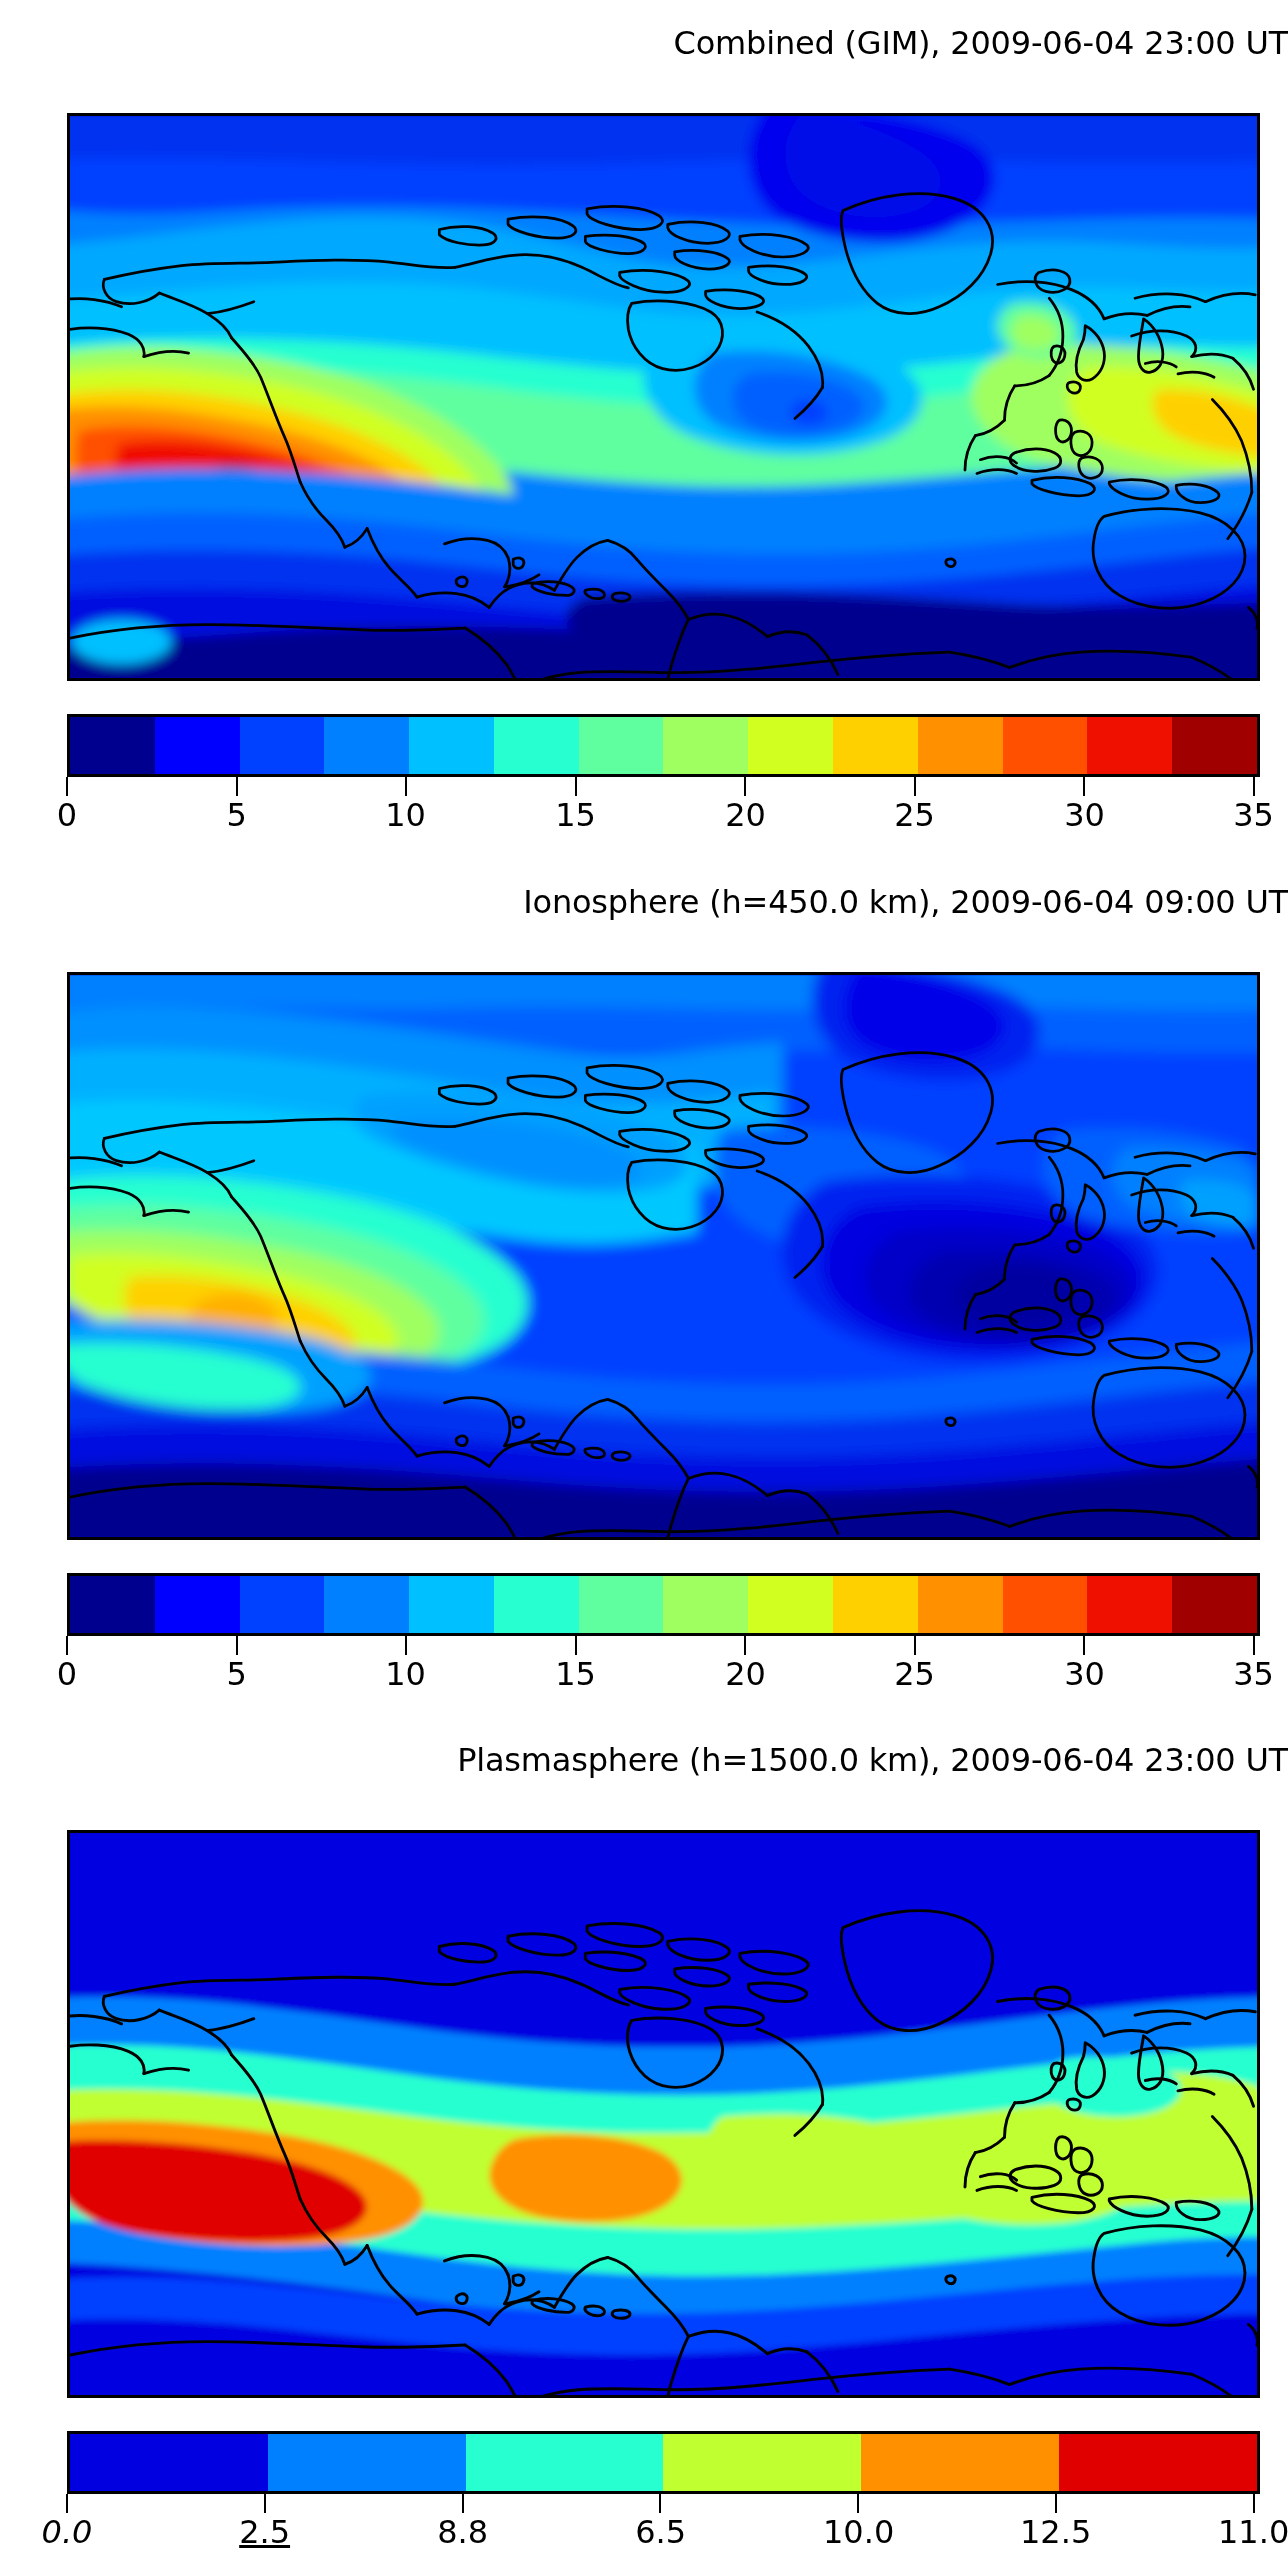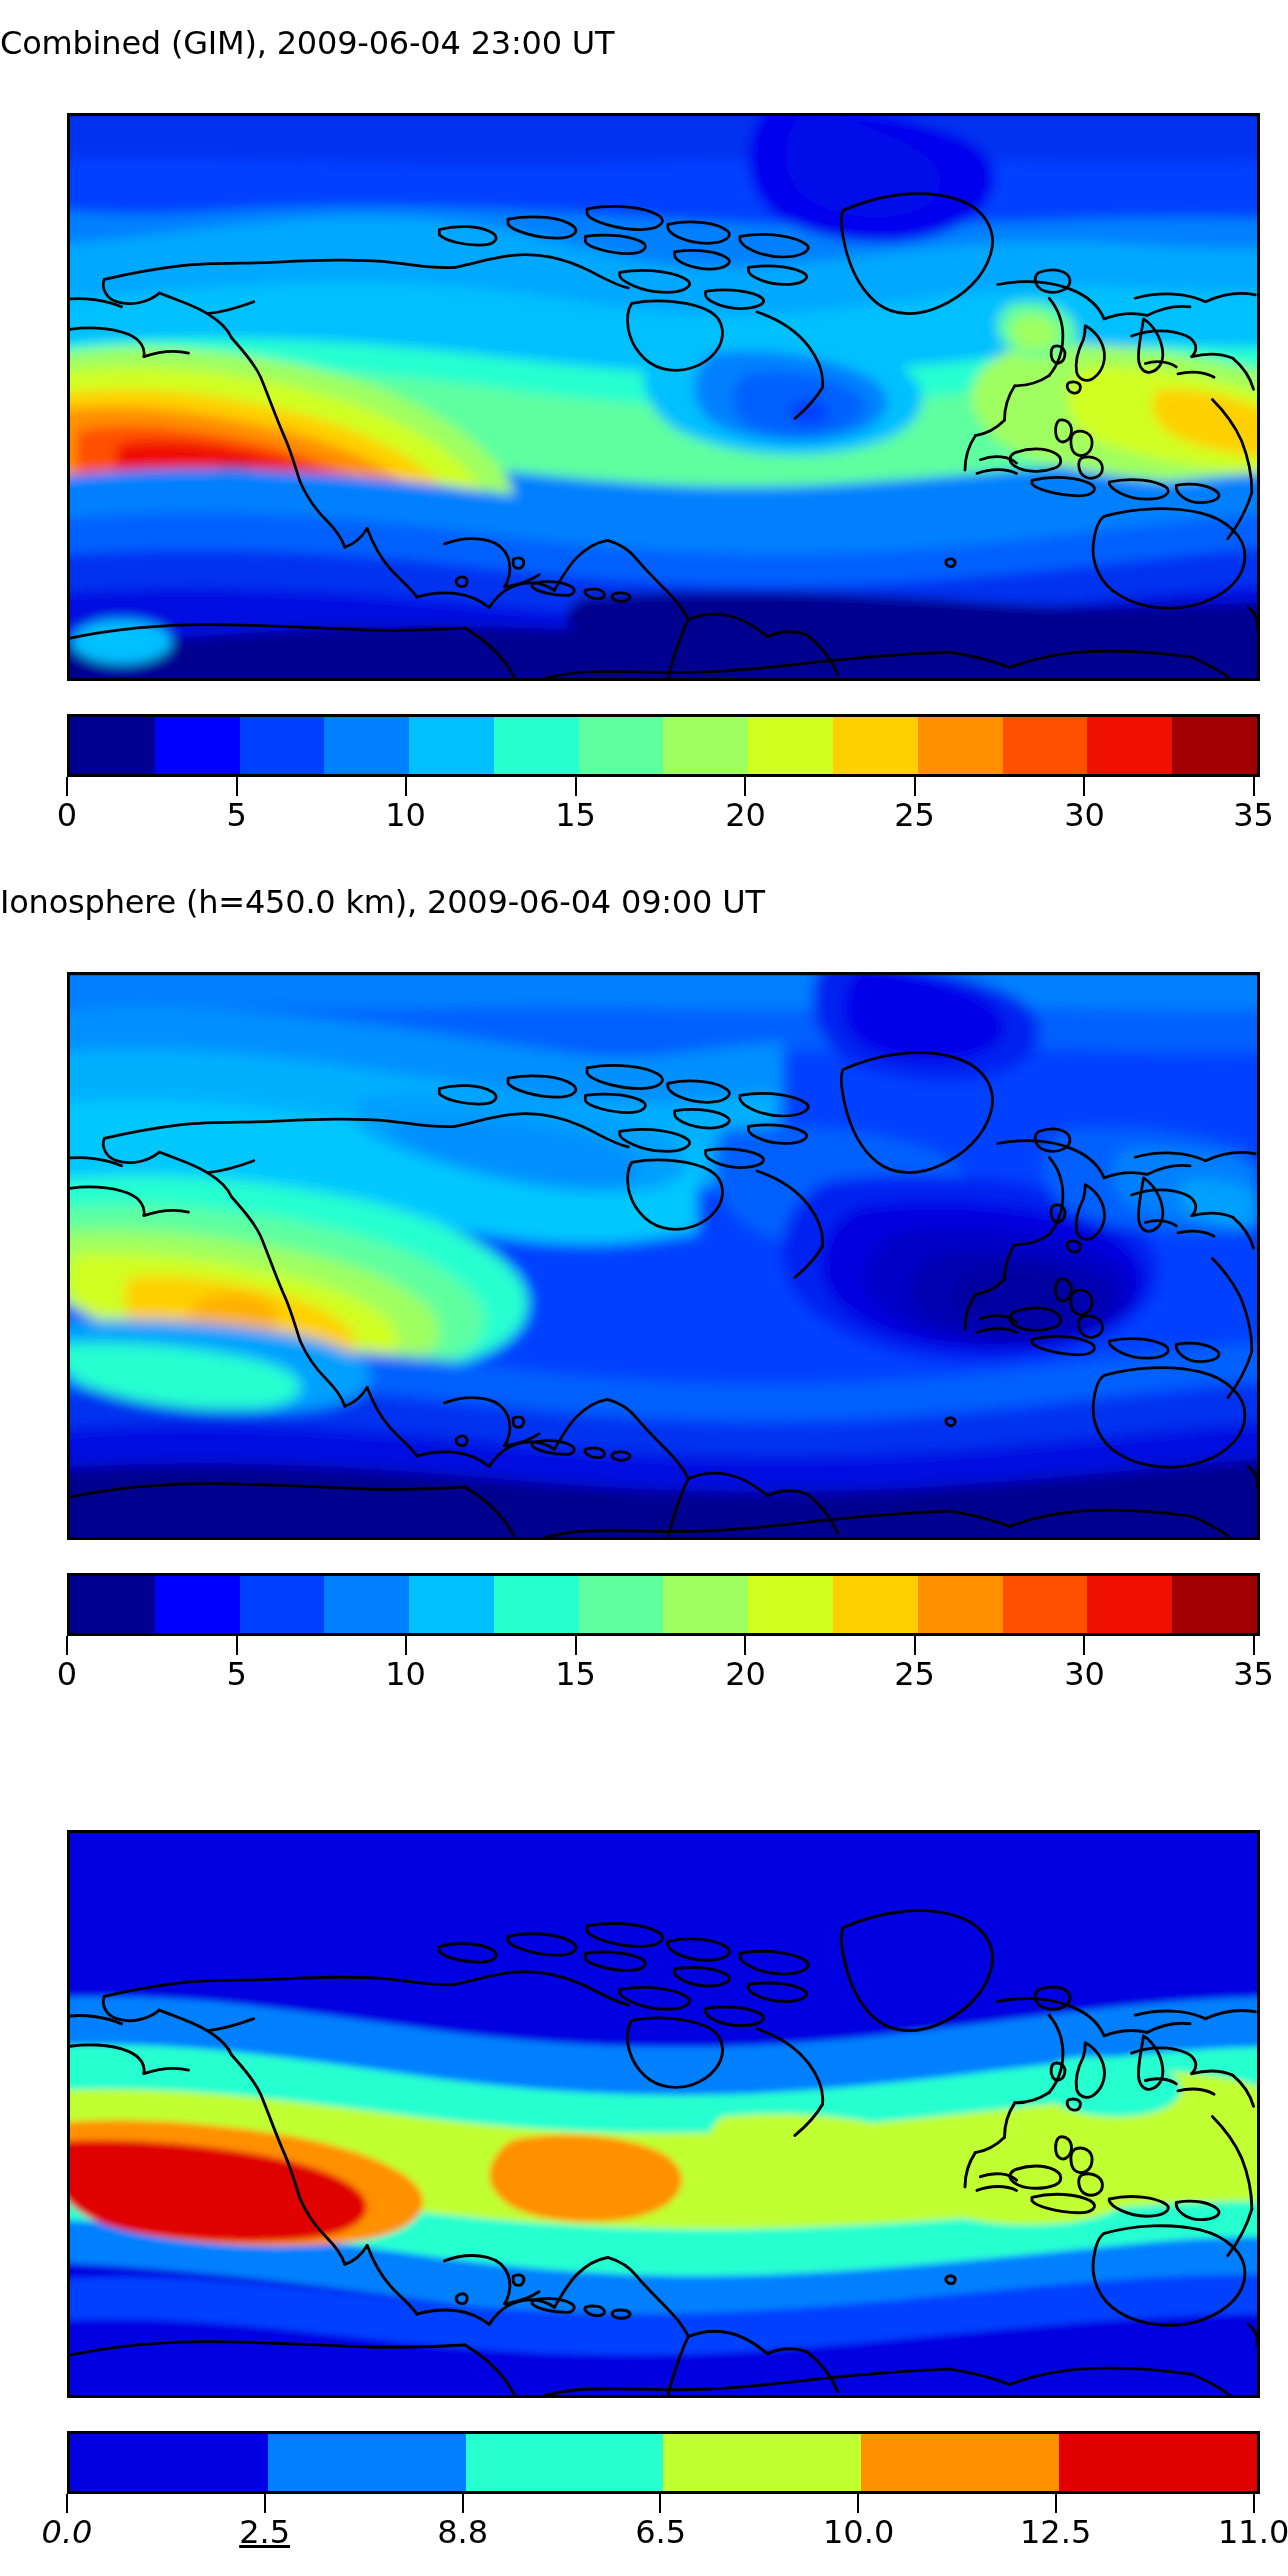--- a/index.html
+++ b/index.html
@@ -1,20 +1,20 @@
 <!DOCTYPE html>
 <html style="font-size:13.7px"><head>
 <meta charset="utf-8">
 <style>
   html,body{margin:0;padding:0;background:#ffffff;}
   body{width:1288px;height:2576px;font-family:"DejaVu Sans",sans-serif;overflow:hidden;}
   .figure{position:relative;width:1288px;height:2576px;background:#ffffff;}
   .panel{position:absolute;left:0;width:1288px;}
   .panel-title{
-    position:absolute;left:0;width:1288px;text-align:left;
+    position:absolute;left:0;width:1288px;text-align:right;
     font-family:"DejaVu Sans",sans-serif;font-size:32px;color:#000000;
     letter-spacing:-0.2px;white-space:nowrap;
   }
   .map-box{
     position:absolute;left:67px;width:1187px;
     border:3.4px solid #000000;box-sizing:content-box;background:#0000cd;
     overflow:hidden;
   }
   .map-box svg{display:block;}
   .cbar-wrap{position:absolute;left:67px;width:1187px;}
@@ -428,20 +428,21 @@
           <div class="lb" style="left: 512px;">15</div>
           <div class="lb" style="left: 682px;">20</div>
           <div class="lb" style="left: 851px;">25</div>
           <div class="lb" style="left: 1021px;">30</div>
           <div class="lb" style="left: 1190px;">35</div>
         </div>
     </div>
   </div>
 
   <div class="panel" style="top:1717px;height:859px;">
+    <div class="panel-title" style="top:24px;">Plasmasphere (h=1500.0 km), 2009-06-04 23:00 UT</div>
 
     <div class="map-box" style="top:113px;height:562px;">
       <svg width="1187" height="562" viewBox="0 0 1382 654" xmlns="http://www.w3.org/2000/svg">
         <defs>
           <clipPath id="clip3">
               <rect x="0" y="0" width="1382" height="654"></rect>
             </clipPath>
           <filter id="sm3" x="-12%" y="-12%" width="124%" height="124%">
             <feGaussianBlur stdDeviation="4"></feGaussianBlur>
           </filter>

